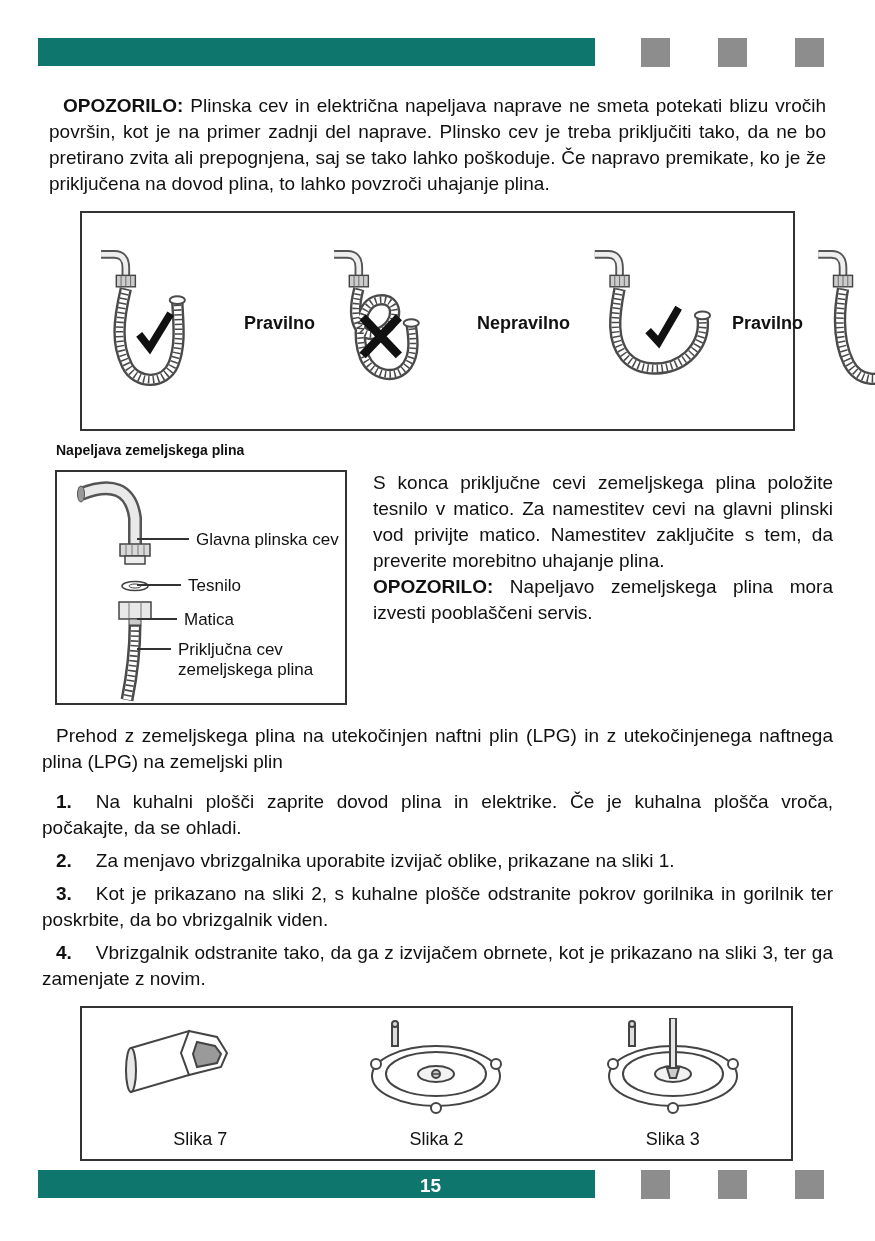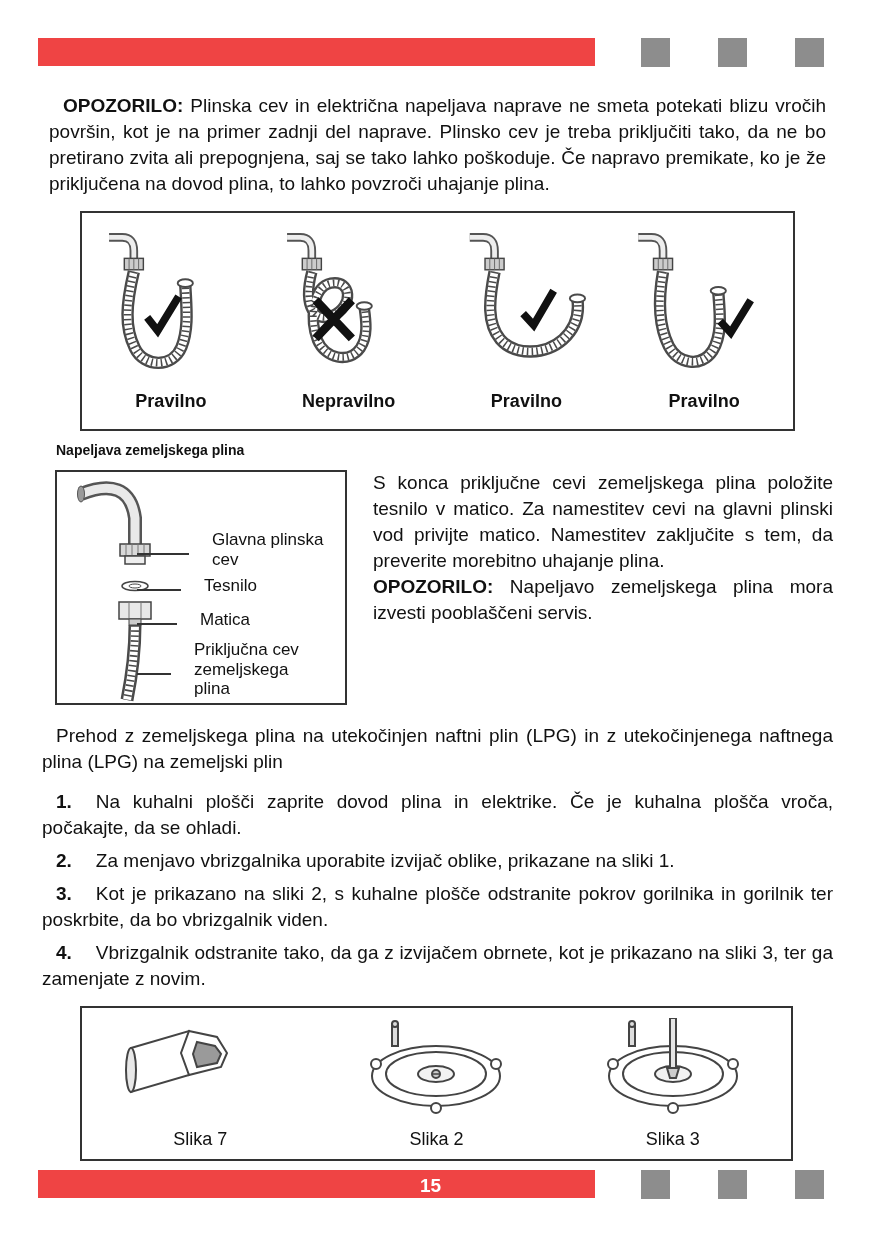--- a/index.html
+++ b/index.html
@@ -9,21 +9,21 @@
     position: relative;
     background: #ffffff;
     font-family: "Liberation Sans", "DejaVu Sans", sans-serif;
     color: #111;
     font-size: 19px;
     line-height: 1.37;
     overflow: hidden;
   }
   .top-bar, .bottom-bar {
     position: absolute; left: 38px; width: 557px; height: 28px;
-    background: #ef4444;
+    background: #0f766e;
   }
   .top-bar { top: 38px; }
   .bottom-bar { top: 1170px; }
   .page-num {
     position: absolute; left: 382px; top: 3px;
     color: #fff; font-weight: bold; font-size: 19px;
   }
   .sq {
     position: absolute; width: 29px; height: 29px; background: #8d8d8d;
   }
@@ -31,30 +31,30 @@
   .sq.p1 { left: 641px; } .sq.p2 { left: 718px; } .sq.p3 { left: 795px; }
 
   .content { position: absolute; top: 86px; left: 42px; width: 791px; }
 
   p.body-text { margin: 7px; text-align: justify; text-indent: 14px; }
   .bold { font-weight: bold; }
 
   .figure-box { border: 2px solid #333; background: #fff; }
 
   .fig1 { width: 715px; height: 220px; margin: 14px auto 10px; display: flex; }
-  .hose-cell { flex: 1; display: flex; flex-direction: column; align-items: center; padding-top: 11px; }
+  .hose-cell { flex: 1; display: flex; flex-direction: row; align-items: center; padding-top: 4px; }
   .hose-cell svg { width: 162px; height: 164px; }
   .hose-caption { font-weight: bold; font-size: 18px; margin-top: 1px; }
 
   .h1 { font-weight: bold; margin: 4px 0 10px; text-indent: 14px; font-size: 14px; }
 
   .sec1 { display: flex; gap: 26px; margin: 2px 0 0 13px; }
   .fig2 { width: 292px; height: 235px; position: relative; flex: 0 0 auto; }
   .fig2 svg { position: absolute; left: 10px; top: 2px; }
-  .fig2-label { position: absolute; display: flex; align-items: center; font-size: 17px; line-height: 1.15; gap: 16px; }
+  .fig2-label { position: absolute; display: flex; align-items: flex-start; font-size: 17px; line-height: 1.15; }
   .fig2-label .leader { height: 2px; background: #333; margin: 8px 7px 0 0; flex: 0 0 auto; }
   .lbl-1 { left: 80px; top: 58px; }
   .lbl-2 { left: 80px; top: 104px; }
   .lbl-3 { left: 80px; top: 138px; }
   .lbl-4 { left: 80px; top: 168px; width: 192px; }
   .lbl-4 .lbl-text { width: 138px; }
 
   .sec1-text { flex: 1; text-align: justify; }
   .sec1-text p { margin: 0; }
 

